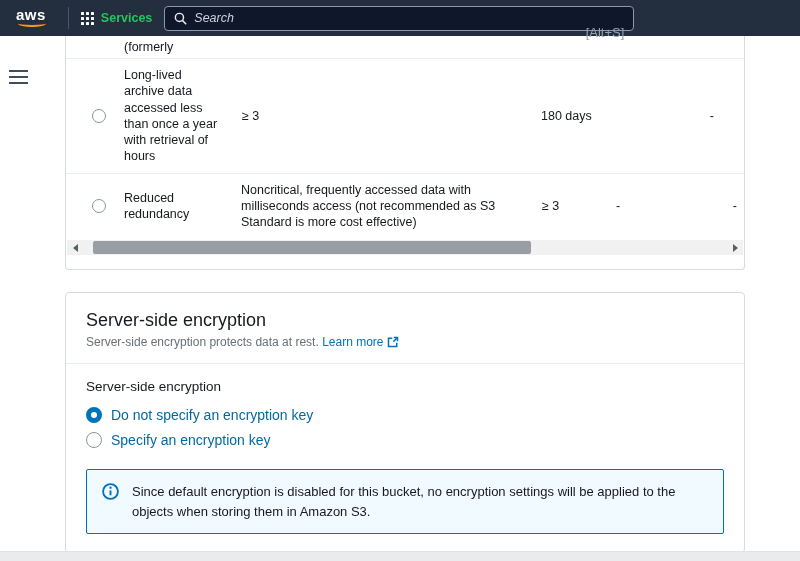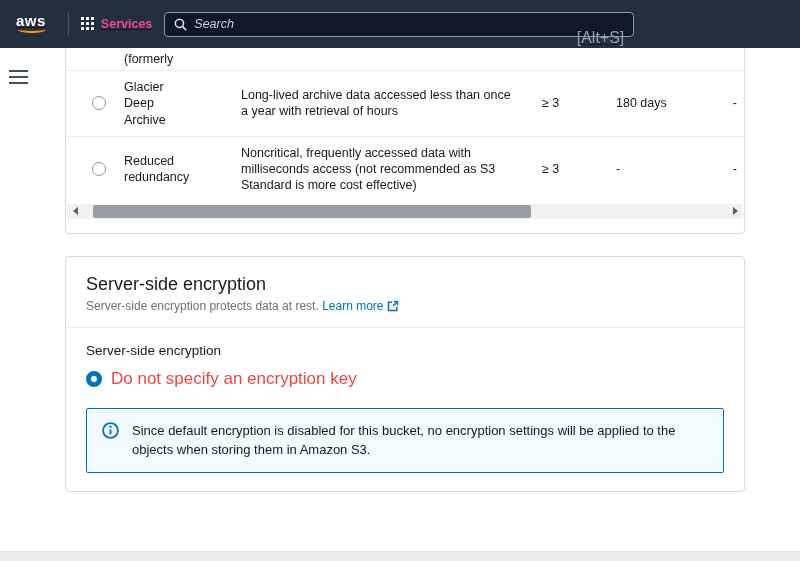--- a/index.html
+++ b/index.html
@@ -6,53 +6,53 @@
   html,body { width:800px; height:561px; overflow:hidden; }
   body {
     font-family:"Liberation Sans", sans-serif;
     background:#ffffff;
     color:#16191f;
     position:relative;
   }
 
   
   .topbar {
-    height:48px; background:#232f3e;
+    height:36px; background:#232f3e;
     display:flex; align-items:center;
-    padding:0 12px; gap:12px;text-decoration:underline;
+    padding:0 12px; gap:12px;
   }
   .aws-logo {
     color:#fff; font-weight:bold; font-size:15px; letter-spacing:.5px;
     position:relative; padding:2px 10px 9px 4px; cursor:pointer;
   }
   .aws-logo::after {
     content:""; position:absolute; left:6px; right:10px; bottom:5px; height:5px;
     border-bottom:2px solid #ff9900;
     border-radius:0 0 100% 100%;
   }
   .topbar-divider { width:1px; height:22px; background:#49566a; }
   .services-btn {
-    display:flex; align-items:flex-start; gap:7px;
-    color:#ec4899; font-size:12.5px; font-weight:bold; cursor:pointer;
+    display:flex; align-items:flex-end; gap:7px;
+    color:#22c55e; font-size:12.5px; font-weight:bold; cursor:pointer;
   }
   .grid-icon { width:13px; height:13px; display:grid; grid-template-columns:repeat(3,1fr); gap:2px; }
   .grid-icon span { background:#ffffff; border-radius:0.5px; }
   .searchbox {
     width:470px; height:25px;
     border:1px solid #8d99a8; border-radius:4px;
     display:flex; align-items:center; gap:7px;
     padding:0 9px; background:#0f172a;
   }
   .searchbox input {
     flex:1; background:transparent; border:none; outline:none;
     color:#fff; font-size:12.5px; font-style:italic;
     font-family:"Liberation Sans", sans-serif;
   }
   .searchbox input::placeholder { color:#ccd3db; font-style:italic; }
-  .search-shortcut { color:#95a0b1; font-size:16px;margin-top:28px; }
+  .search-shortcut { color:#95a0b1; font-size:13px;margin-top:28px; }
 
   
   .hamburger { position:absolute; left:9px; top:66px; width:19px; cursor:pointer; }
   .hamburger span { display:block; height:2px; background:#414d5c; margin:4px 0; }
 
   
   .content { padding:0 55px 0 65px; }
   .card-w { width:680px; }
 
   
@@ -114,21 +114,21 @@
   .panel-title { font-size:18px; font-weight:normal; color:#16191f; }
   .panel-sub { margin-top:4px; font-size:12px; color:#687078; }
   .learn-more { color:#0073bb; text-decoration:none; cursor:pointer; }
   .ext-icon { vertical-align:-2px; margin-left:3px; }
   .panel-divider { border-top:1px solid #eaeded; }
   .panel-body { padding:15px 20px 18px 20px; }
 
   .field-label { font-size:13.5px; color:#16191f; margin-bottom:10px; }
   .opt-row { display:flex; align-items:center; gap:9px; height:22px; cursor:pointer; }
   .opt-row + .opt-row { margin-top:3px; }
-  .opt-label { font-size:17px; color:#ef4444; }
+  .opt-label { font-size:14px; color:#0369a1; }
 
   .alert {
     display:flex; align-items:center; gap:13px;
     border:1px solid #879596; border-radius:2px; background:#fff;
     padding:11px 15px; margin-top:15px;
     font-size:13px; line-height:1.45;
   }
   .alert .a-icon { flex:0 0 auto; display:flex; }
 
   .infobox {
@@ -193,21 +193,20 @@
         <div class="cell c-desc"></div>
         <div class="cell c-az"></div>
         <div class="cell c-dur"></div>
         <div class="cell c-last"></div>
       </div>
 
       <div class="trow r1">
         <div class="cell c-radio">
             <span class="radio"></span>
           </div>
-        <div class="cell c-name">Glacier Deep Archive</div>
         <div class="cell c-desc">Long-lived archive data accessed less than once a year with retrieval of hours</div>
         <div class="cell c-az">≥ 3</div>
         <div class="cell c-dur">180 days</div>
         <div class="cell c-last">-</div>
       </div>
 
       <div class="trow r2">
         <div class="cell c-radio">
             <span class="radio"></span>
           </div>
@@ -245,20 +244,24 @@
       </div>
       <div class="panel-divider"></div>
       <div class="panel-body">
 
         <div class="field-label">Server-side encryption</div>
 
         <div class="opt-row">
           <span class="radio lg selected"></span>
           <span class="opt-label">Do not specify an encryption key</span>
         </div>
+        <div class="opt-row">
+          <span class="radio lg"></span>
+          <span class="opt-label">Specify an encryption key</span>
+        </div>
 
 
         <div class="infobox">
           <span class="a-icon">
             <svg width="17" height="17" viewBox="0 0 16 16">
                 <circle cx="8" cy="8" r="7" fill="none" stroke="#0073bb" stroke-width="1.7"></circle>
                 <line x1="8" y1="7" x2="8" y2="11.6" stroke="#0073bb" stroke-width="1.8"></line>
                 <circle cx="8" cy="4.4" r="1.1" fill="#0073bb"></circle>
               </svg>
           </span>

